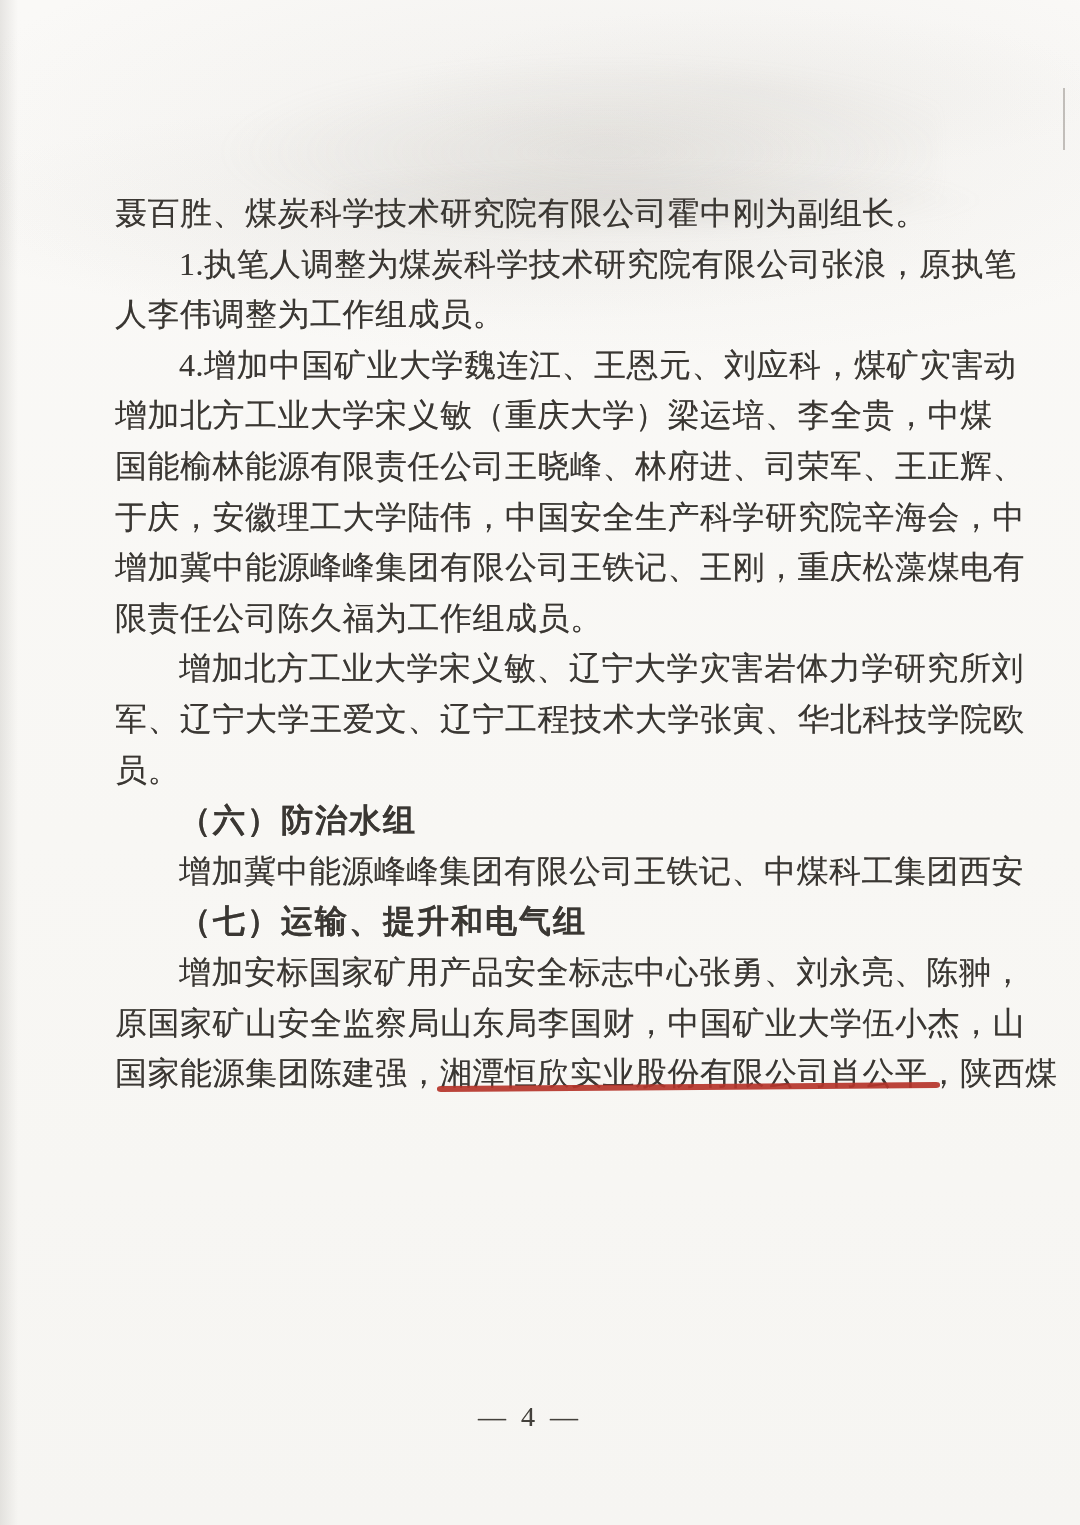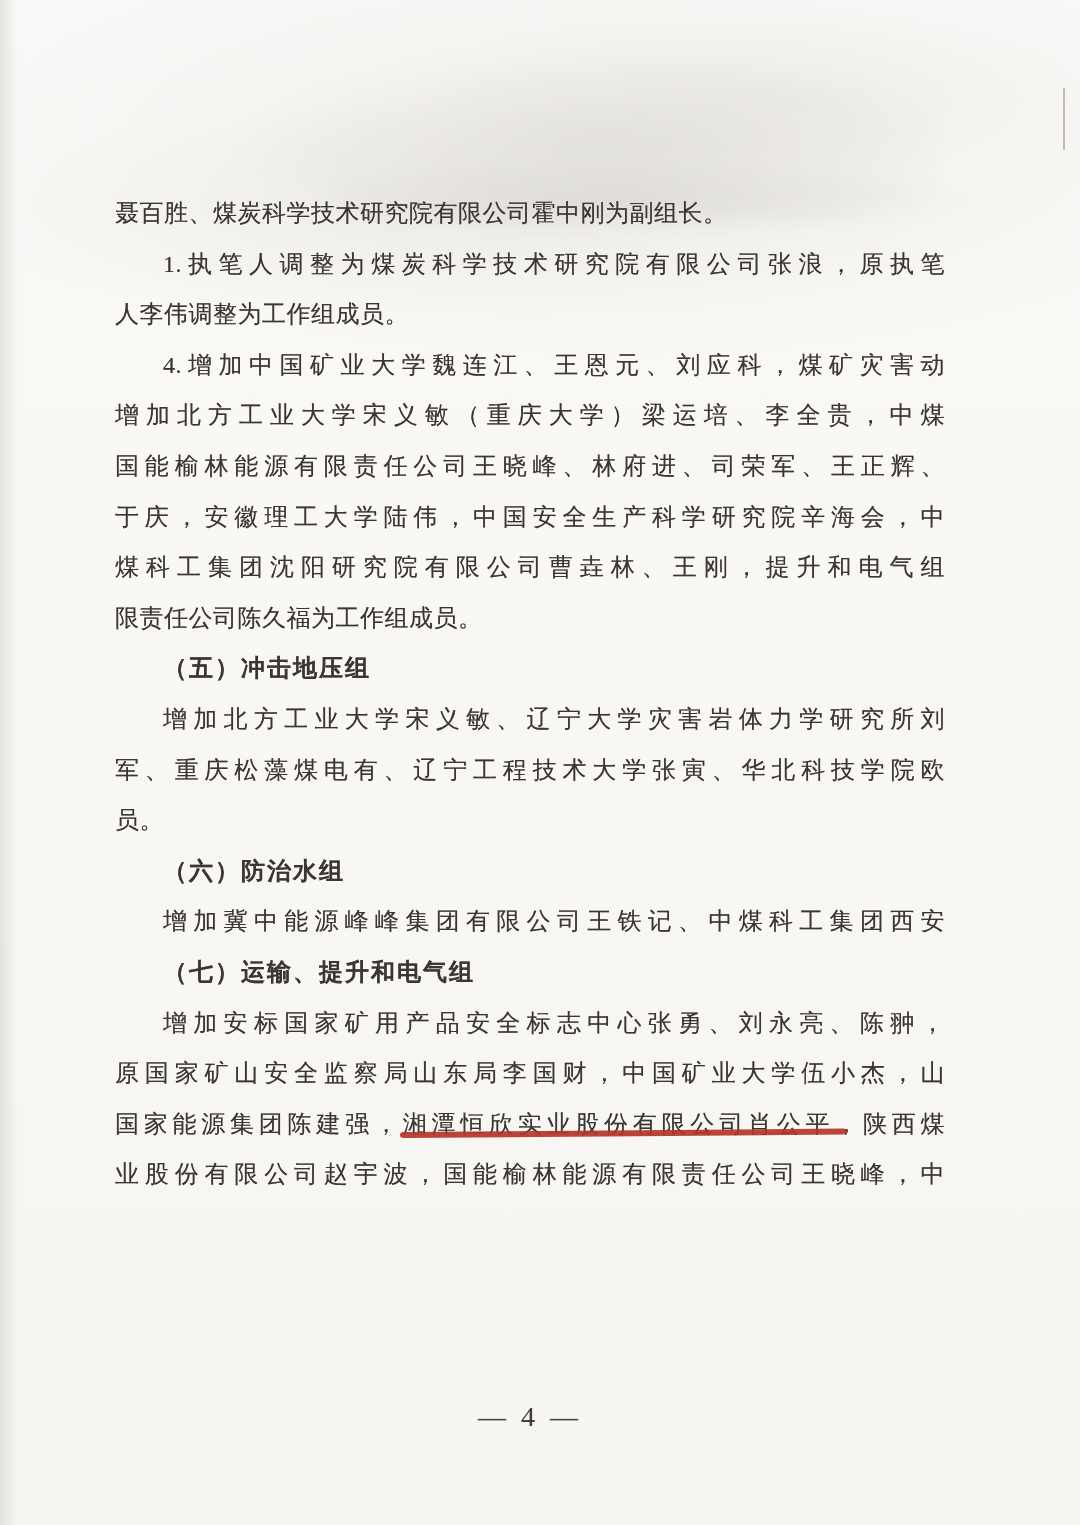--- a/index.html
+++ b/index.html
@@ -15,21 +15,21 @@
       radial-gradient(760px 160px at 42% 14%, rgba(178,174,168,0.10), transparent 70%),
       radial-gradient(500px 120px at 70% 6%, rgba(186,182,175,0.10), transparent 70%),
       linear-gradient(90deg, rgba(158,155,150,0.22), rgba(158,155,150,0) 18px),
       linear-gradient(180deg,#faf9f7 0%,#f8f7f4 55%,#f6f5f2 100%);
     color:var(--ink,#3a3733);
   }
   .doc-body{
     position:absolute;top:188px;left:115px;width:830px;
   }
   .line{
-    font-size:24px;
+    font-size:32px;
     line-height:50.6px;
     height:50.6px;
     white-space:nowrap;
     letter-spacing:0.5px;
     text-shadow:0 0 0.6px rgba(74,68,60,0.55);
   }
   .line.justify, .line.indent-justify{
     text-align:justify;
     text-align-last:justify;
     text-justify:inter-character;
@@ -93,29 +93,27 @@
   <div class="edge-line-right"></div>
 
   <div class="doc-body">
       <div class="line end"><span>聂百胜、煤炭科学技术研究院有限公司霍中刚为副组长。</span></div>
       <div class="line indent-justify"><span>1.执笔人调整为煤炭科学技术研究院有限公司张浪，原执笔</span></div>
       <div class="line end"><span>人李伟调整为工作组成员。</span></div>
       <div class="line indent-justify"><span>4.增加中国矿业大学魏连江、王恩元、刘应科，煤矿灾害动</span></div>
       <div class="line justify"><span>增加北方工业大学宋义敏（重庆大学）梁运培、李全贵，中煤</span></div>
       <div class="line justify"><span>国能榆林能源有限责任公司王晓峰、林府进、司荣军、王正辉、</span></div>
       <div class="line justify"><span>于庆，安徽理工大学陆伟，中国安全生产科学研究院辛海会，中</span></div>
-      <div class="line justify"><span>煤科工集团沈阳研究院有限公司曹垚林、王刚，提升和电气组</span></div>
+      <div class="line justify"><span>增加冀中能源峰峰集团有限公司王铁记、王刚，重庆松藻煤电有</span></div>
       <div class="line end"><span>限责任公司陈久福为工作组成员。</span></div>
-      <div class="line heading"><span>（五）冲击地压组</span></div>
       <div class="line indent-justify"><span>增加北方工业大学宋义敏、辽宁大学灾害岩体力学研究所刘</span></div>
-      <div class="line justify"><span>军、重庆松藻煤电有、辽宁工程技术大学张寅、华北科技学院欧</span></div>
+      <div class="line justify"><span>军、辽宁大学王爱文、辽宁工程技术大学张寅、华北科技学院欧</span></div>
       <div class="line end"><span>员。</span></div>
       <div class="line heading"><span>（六）防治水组</span></div>
       <div class="line indent-justify"><span>增加冀中能源峰峰集团有限公司王铁记、中煤科工集团西安</span></div>
       <div class="line heading"><span>（七）运输、提升和电气组</span></div>
       <div class="line indent-justify"><span>增加安标国家矿用产品安全标志中心张勇、刘永亮、陈翀，</span></div>
       <div class="line justify"><span>原国家矿山安全监察局山东局李国财，中国矿业大学伍小杰，山</span></div>
       <div class="line justify"><span>国家能源集团陈建强，</span><span class="red-underline">湘潭恒欣实业股份有限公司肖公平</span><span>，陕西煤</span></div>
-      <div class="line justify"><span>业股份有限公司赵宇波，国能榆林能源有限责任公司王晓峰，中</span></div>
     </div>
 
   <div class="page-number">— 4 —</div>
 </div>
 
 </body></html>

